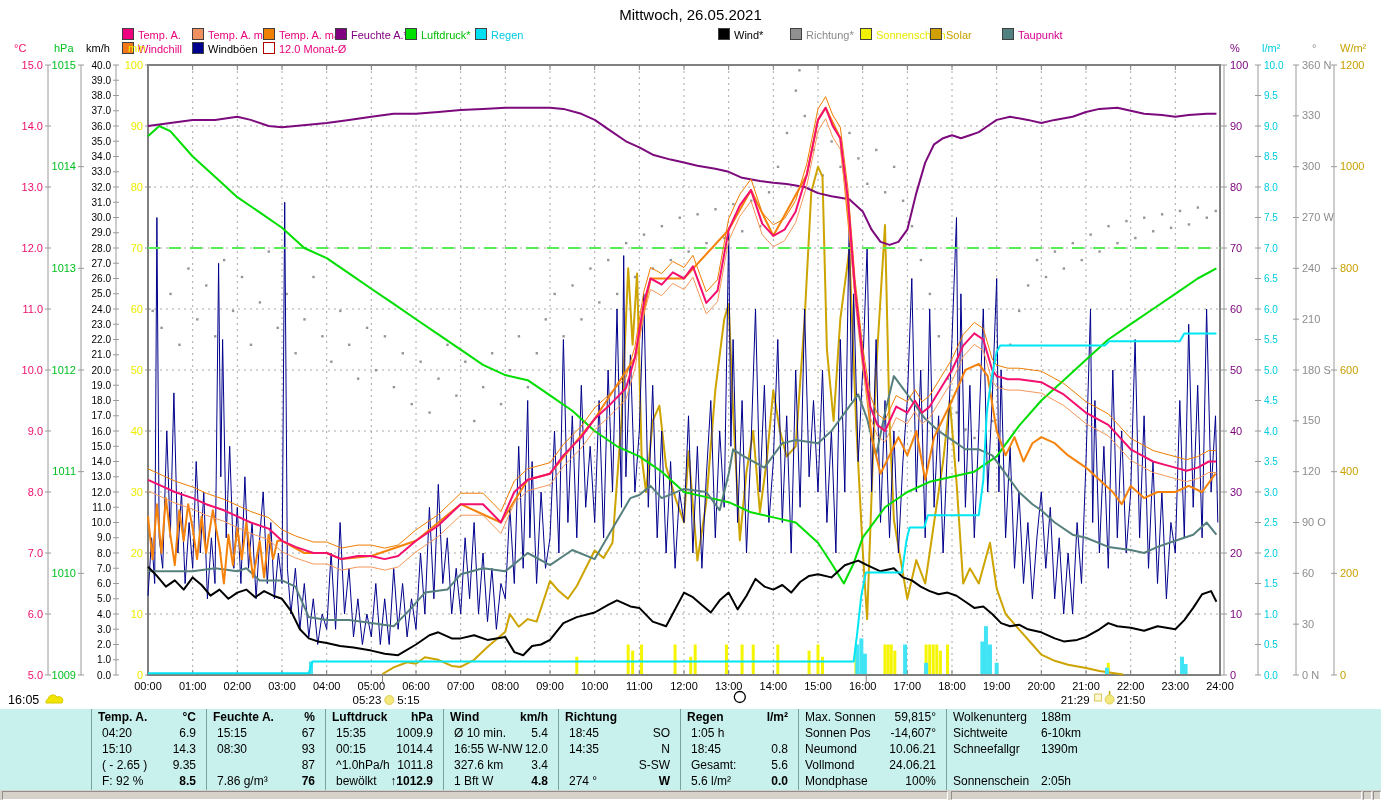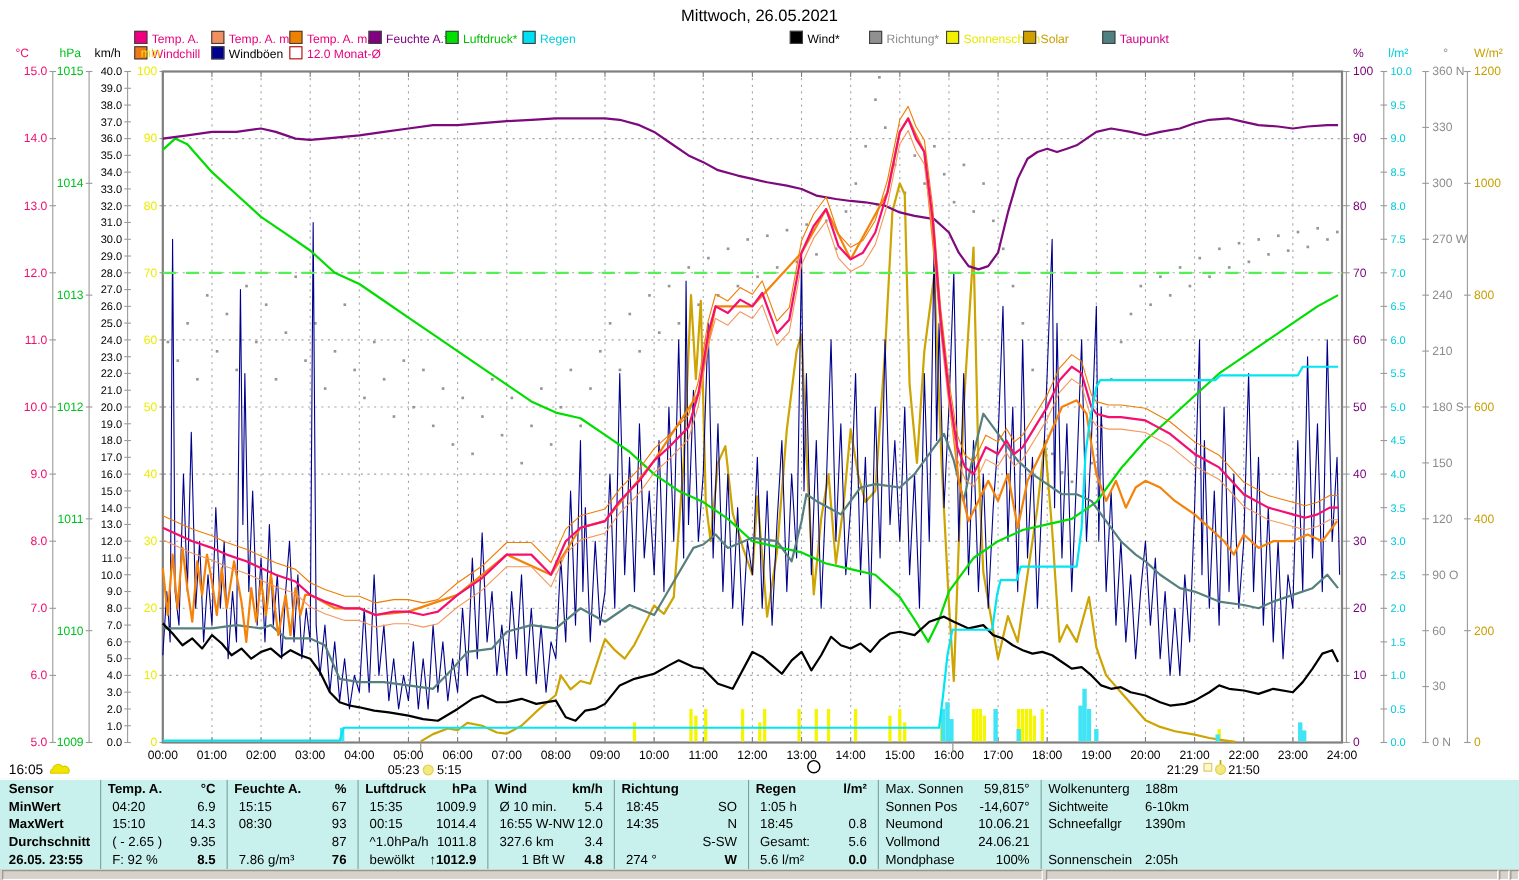--- a/index.html
+++ b/index.html
@@ -593,27 +593,20 @@
       <circle cx="739.8333333333334" cy="697" r="5.5" fill="none" stroke="#000" stroke-width="1.3"></circle>
       <text x="1089.5666666666666" y="704" fill="#000" font-size="11.5" text-anchor="end" font-family="&quot;Liberation Sans&quot;, sans-serif" font-weight="normal">21:29</text>
       <rect x="1094.5666666666666" y="694" width="7" height="7" fill="#fcf7cf" stroke="#d9c75a" stroke-width="1"></rect>
       <line x1="1109.5666666666666" y1="691" x2="1109.5666666666666" y2="695" stroke="#b8a800" stroke-width="1.5"></line>
       <circle cx="1109.5666666666666" cy="699.5" r="4.5" fill="#f2e87c" stroke="#decf55" stroke-width="1"></circle>
       <text x="1116.5666666666666" y="704" fill="#000" font-size="11.5" text-anchor="start" font-family="&quot;Liberation Sans&quot;, sans-serif" font-weight="normal">21:50</text>
       <text x="8" y="704" fill="#000" font-size="12.5" text-anchor="start" font-family="&quot;Liberation Sans&quot;, sans-serif" font-weight="normal">16:05</text>
       <path d="M46 703 h16 a4 4 0 0 0 -5 -6 a5 5 0 0 0 -9 2 a3.5 3.5 0 0 0 -2 4 z" fill="#f0e400" stroke="#d8cc00" stroke-width="1"></path>
     </svg>
   <div id="stats">
-      <div class="st-col" style="left: 2px; width: 87px;">
-        <div class="st-row bold" style="top: 0px;">Sensor</div>
-        <div class="st-row bold" style="top: 16px;">MinWert</div>
-        <div class="st-row bold" style="top: 32px;">MaxWert</div>
-        <div class="st-row bold" style="top: 48px;">Durchschnitt</div>
-        <div class="st-row bold" style="top: 64px;">26.05. 23:55</div>
-      </div>
       <div class="st-col bordered" style="left: 91px; width: 114px;">
         <div class="st-row bold" style="top: 0px;"><span>Temp. A.</span><span class="st-val">°C</span></div>
         <div class="st-row" style="top: 16px; padding-left: 4px;"><span>04:20</span><span class="st-val">6.9</span></div>
         <div class="st-row" style="top: 32px; padding-left: 4px;"><span>15:10</span><span class="st-val">14.3</span></div>
         <div class="st-row" style="top: 48px; padding-left: 4px;"><span>( - 2.65 )</span><span class="st-val">9.35</span></div>
         <div class="st-row" style="top: 64px; padding-left: 4px;"><span>F: 92 %</span><span class="st-val bold">8.5</span></div>
       </div>
       <div class="st-col bordered" style="left: 206px; width: 118px;">
         <div class="st-row bold" style="top: 0px;"><span>Feuchte A.</span><span class="st-val">%</span></div>
         <div class="st-row" style="top: 16px; padding-left: 4px;"><span>15:15</span><span class="st-val">67</span></div>
@@ -626,21 +619,21 @@
         <div class="st-row" style="top: 16px; padding-left: 4px;"><span>15:35</span><span class="st-val">1009.9</span></div>
         <div class="st-row" style="top: 32px; padding-left: 4px;"><span>00:15</span><span class="st-val">1014.4</span></div>
         <div class="st-row" style="top: 48px; padding-left: 4px;"><span>^1.0hPa/h</span><span class="st-val">1011.8</span></div>
         <div class="st-row" style="top: 64px; padding-left: 4px;"><span>bewölkt</span><span class="st-val bold">↑1012.9</span></div>
       </div>
       <div class="st-col bordered" style="left: 443px; width: 114px;">
         <div class="st-row bold" style="top: 0px;"><span>Wind</span><span class="st-val">km/h</span></div>
         <div class="st-row" style="top: 16px; padding-left: 4px;"><span>Ø 10 min.</span><span class="st-val">5.4</span></div>
         <div class="st-row" style="top: 32px; padding-left: 4px;"><span>16:55   W-NW</span><span class="st-val">12.0</span></div>
         <div class="st-row" style="top: 48px; padding-left: 4px;"><span>327.6 km</span><span class="st-val">3.4</span></div>
-        <div class="st-row" style="top: 64px; padding-left: 4px; margin-left: 20px;"><span>1 Bft W</span><span class="st-val bold">4.8</span></div>
+        <div class="st-row" style="top: 64px; padding-left: 4px;"><span>1 Bft W</span><span class="st-val bold">4.8</span></div>
       </div>
       <div class="st-col bordered" style="left: 558px; width: 121px;">
         <div class="st-row bold" style="top: 0px;"><span>Richtung</span><span class="st-val"></span></div>
         <div class="st-row" style="top: 16px; padding-left: 4px;"><span>18:45</span><span class="st-val">SO</span></div>
         <div class="st-row" style="top: 32px; padding-left: 4px;"><span>14:35</span><span class="st-val">N</span></div>
         <div class="st-row" style="top: 48px; padding-left: 4px;"><span></span><span class="st-val">S-SW</span></div>
         <div class="st-row" style="top: 64px; padding-left: 4px;"><span>274 °</span><span class="st-val bold">W</span></div>
       </div>
       <div class="st-col bordered" style="left: 680px; width: 117px;">
         <div class="st-row bold" style="top: 0px;"><span>Regen</span><span class="st-val">l/m²</span></div>

